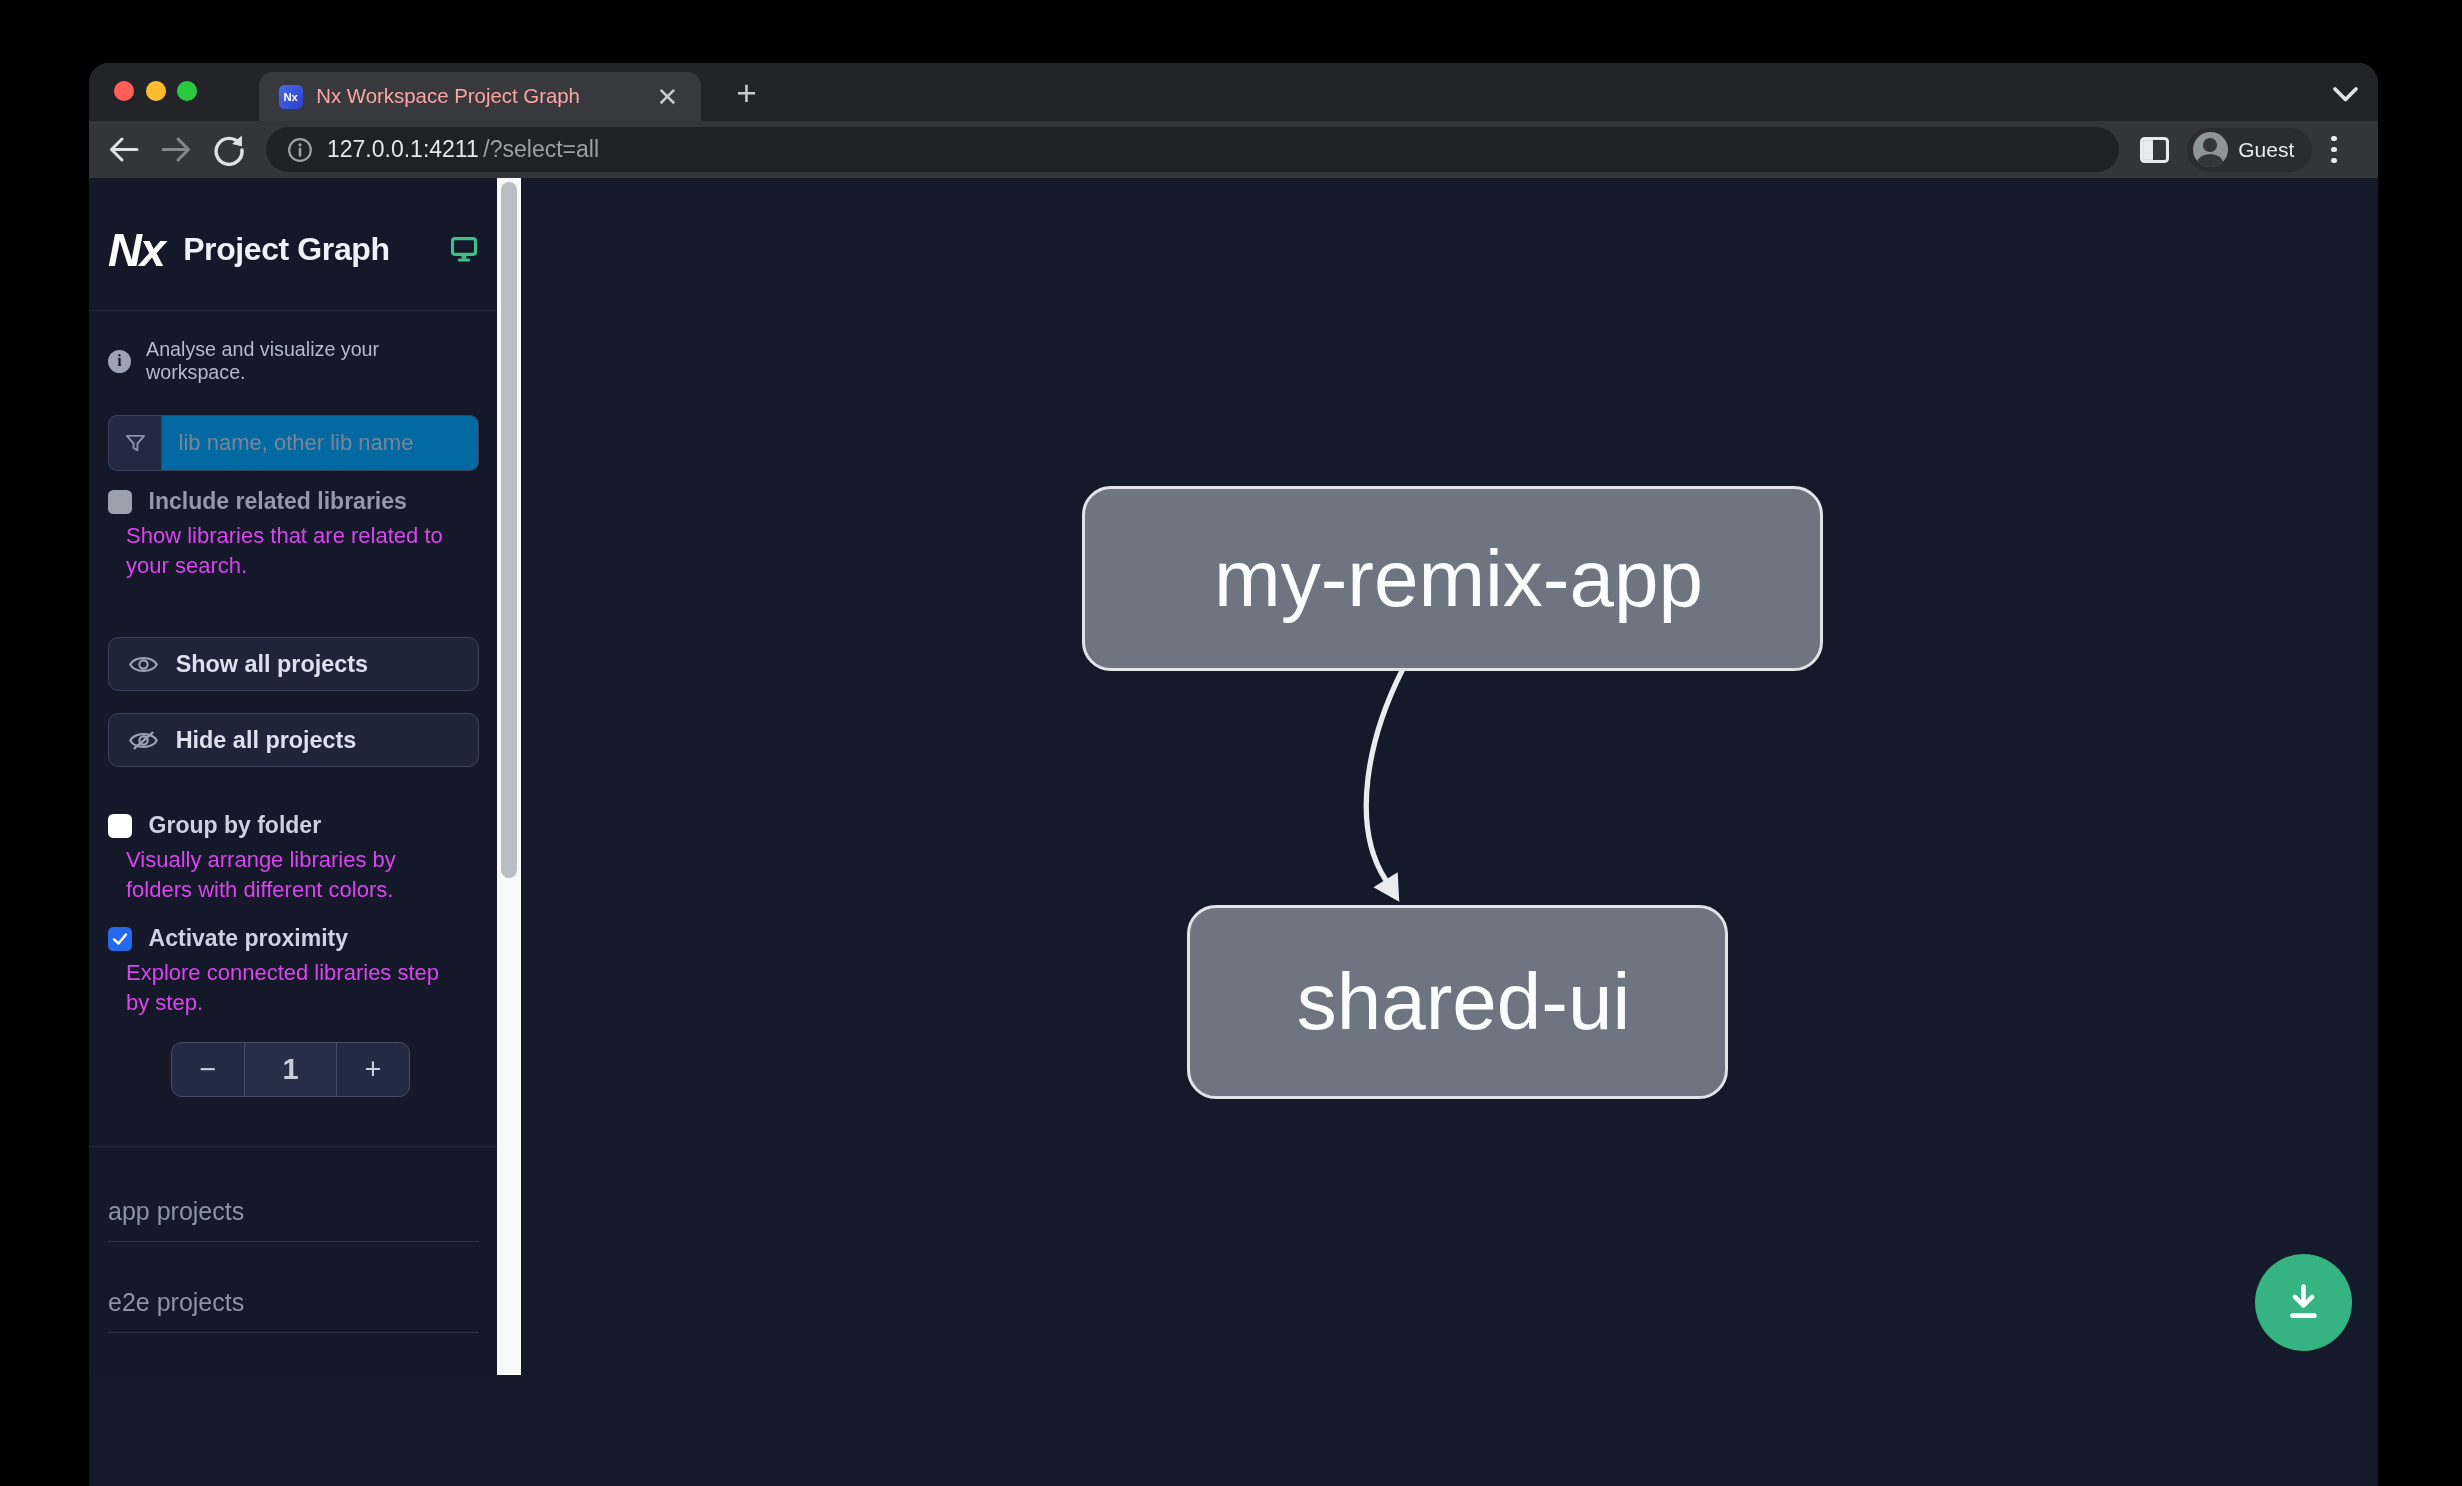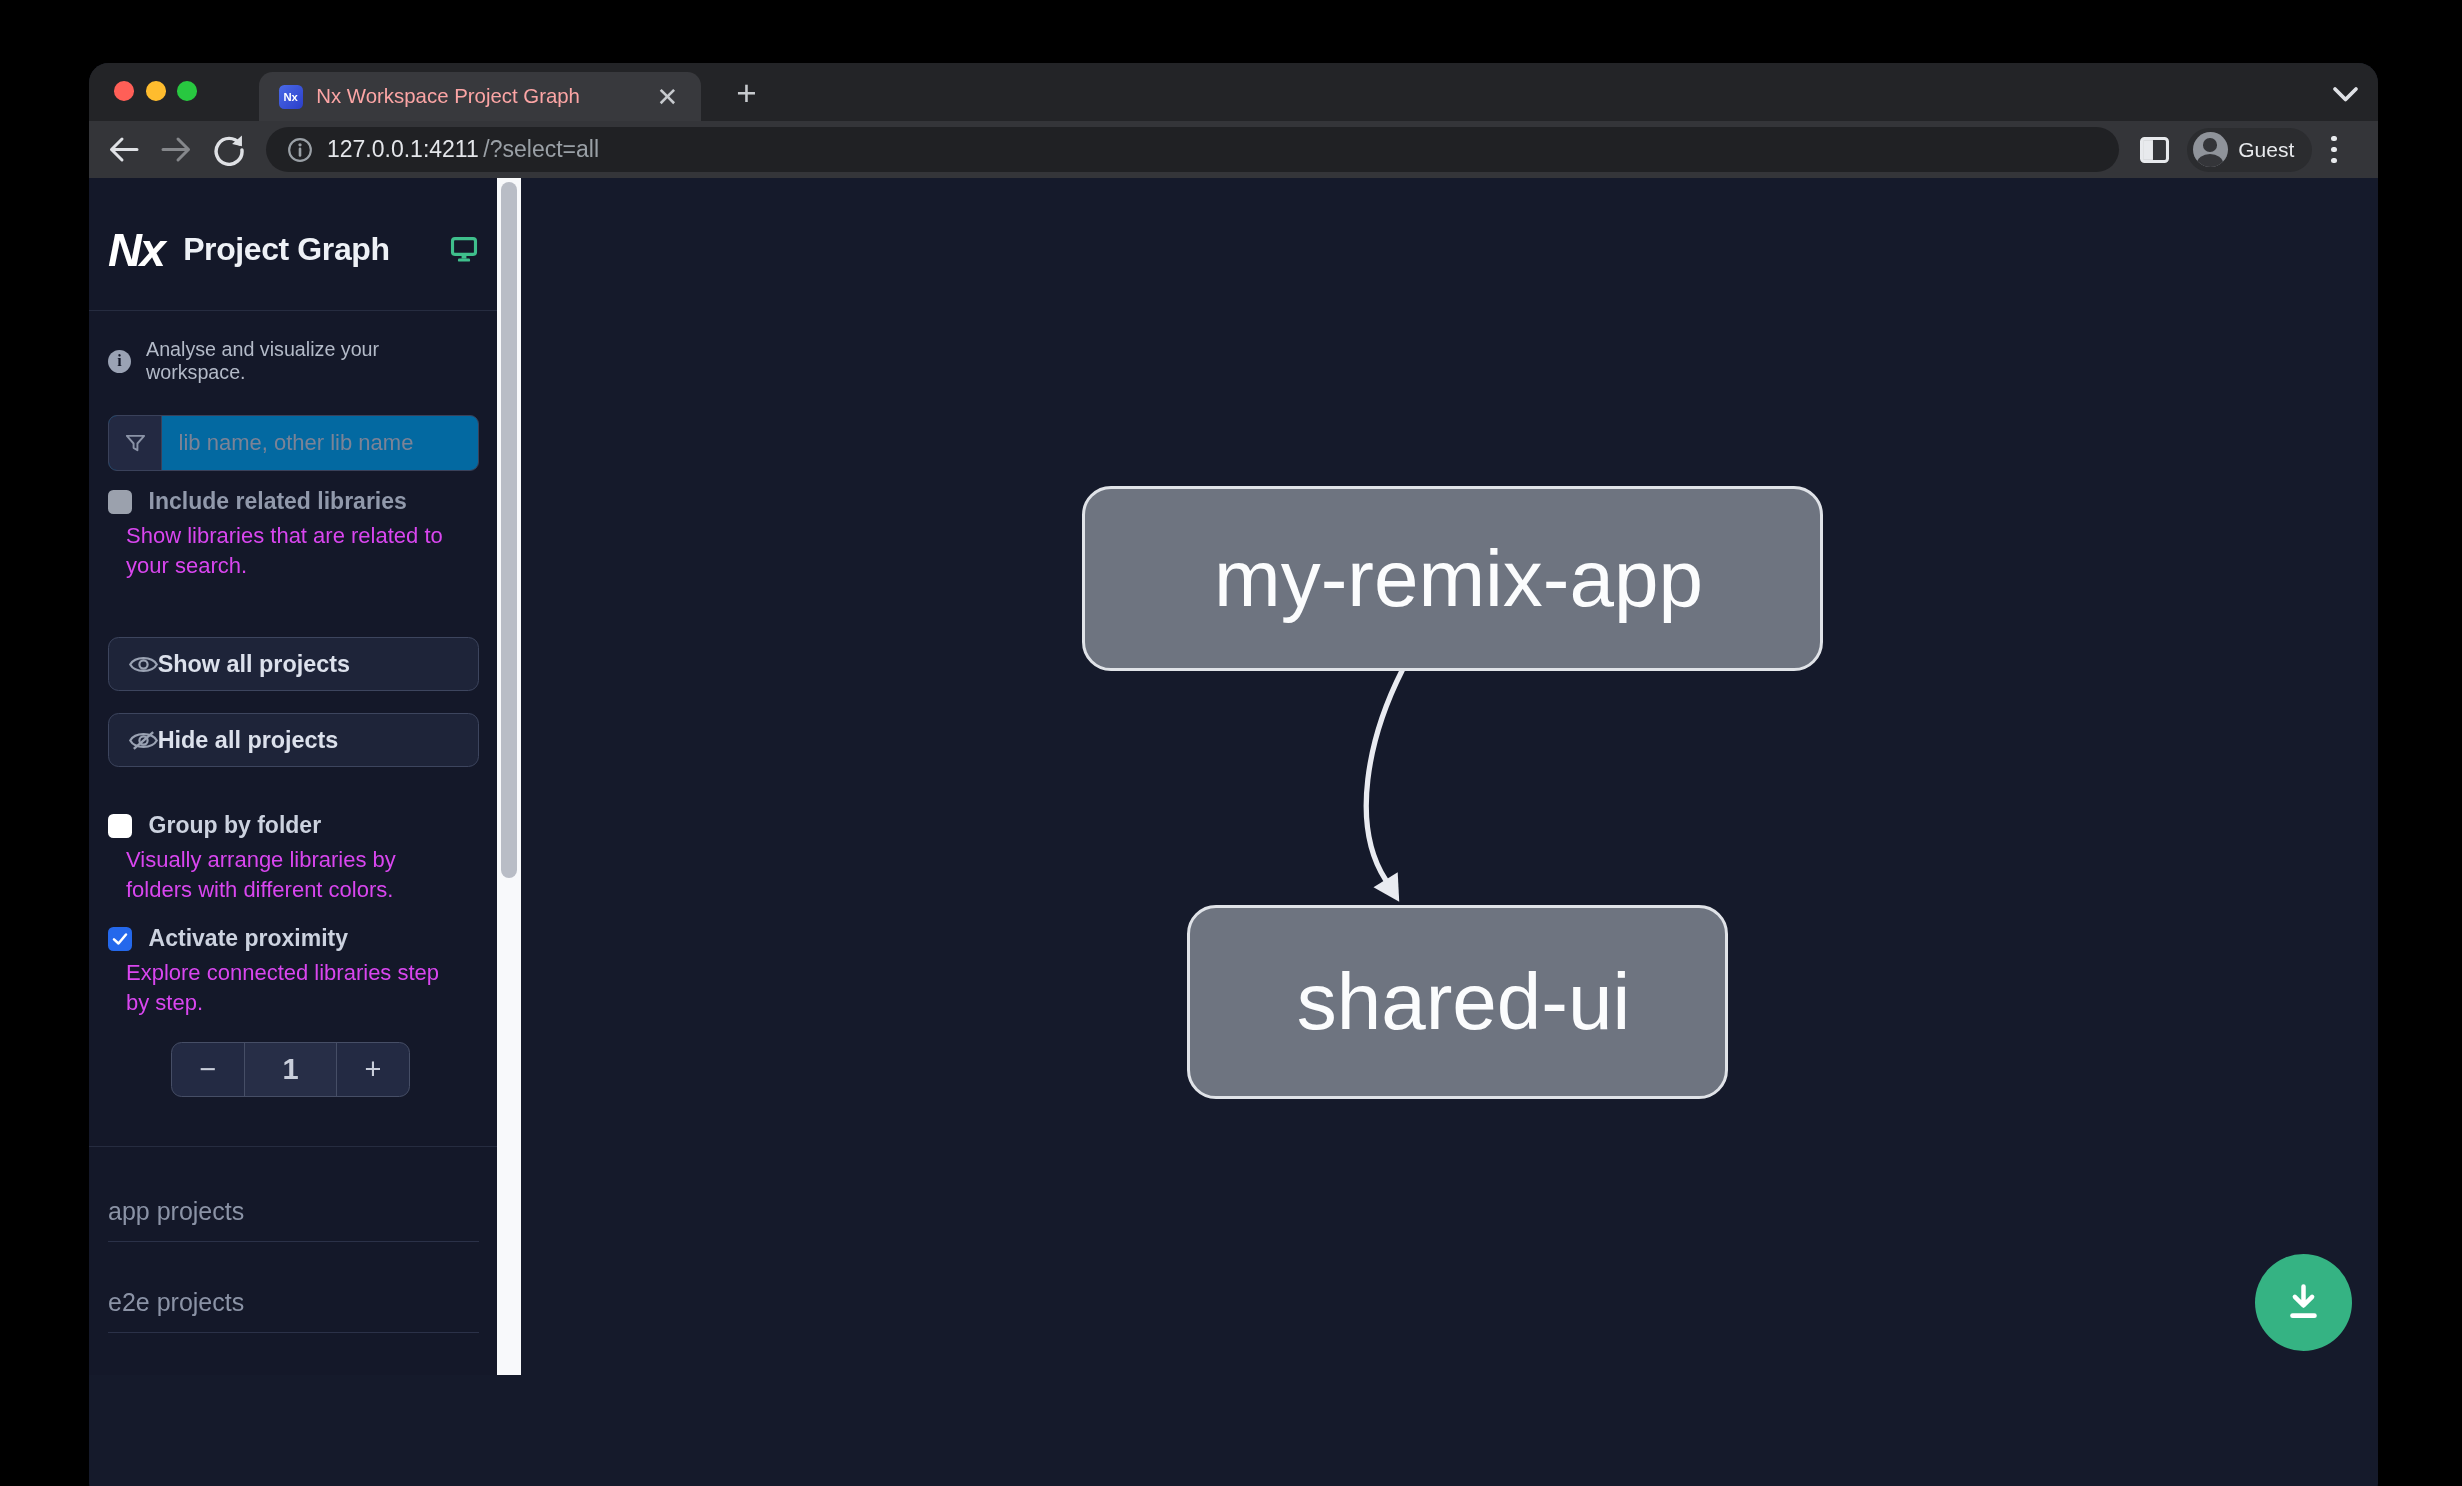--- a/index.html
+++ b/index.html
@@ -77,21 +77,21 @@
   .chk-muted { background:#9ba1ad; }
   .chk-white { background:#ffffff; }
   .chk-blue  { background:#2468ec; display:flex; align-items:center; justify-content:center; }
   .chk-label { font-size:23px; font-weight:600; }
   .lbl-muted { color:#9199ab; } .lbl-bright { color:#ccd2df; }
   .chk-desc { margin-left:18px; margin-top:6px; width:333px; color:#d946ef;
               font-size:22px; line-height:1.38; }
   .blk-include { top:310px; } .blk-group { top:634px; } .blk-prox { top:747px; }
 
   .side-btn { height:54px; border:1.5px solid #3d455e; border-radius:10.6px; background:#1e2439;
-              display:flex; align-items:center; padding:0 19.7px; }
+              display:flex; align-items:center; gap:18px; padding:0 19.7px; }
   .side-btn span { color:#dce1ec; font-size:23.4px; font-weight:600; }
   .btn-show { top:459px; } .btn-hide { top:535px; }
 
   .stepper { position:absolute; left:82px; top:864px; width:239px; height:55px; display:flex;
              border:1.5px solid #464e66; border-radius:10.6px; overflow:hidden; background:#232a43; }
   .stepper .cell { display:flex; align-items:center; justify-content:center; color:#c9cedb;
                    font-size:29px; }
   .step-dec { width:73px; border-right:1.5px solid #464e66; }
   .step-val { width:91px; background:#272e47; color:#e2e6f0; font-weight:bold; }
   .step-inc { width:73px; border-left:1.5px solid #464e66; }

